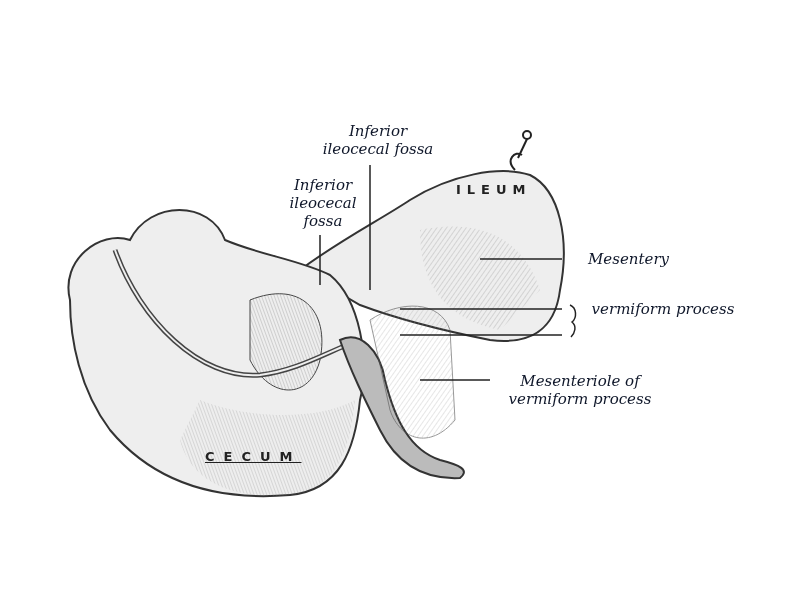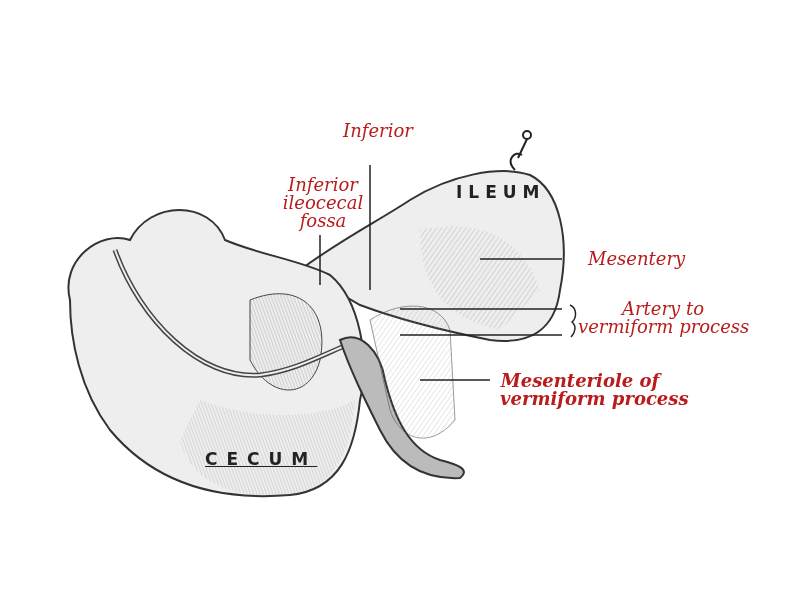--- a/index.html
+++ b/index.html
@@ -1,20 +1,20 @@
 <!DOCTYPE html>
 <html><head>
 <meta charset="utf-8">
 <style>
   html,body{margin:0;padding:0;background:#fff;}
   body{width:800px;height:600px;position:relative;overflow:hidden;font-family:"DejaVu Serif",serif;}
   svg{position:absolute;left:0;top:0;}
-  .lbl{position:absolute;font-family:"DejaVu Serif",serif;font-style:italic;font-size:18px;color:#b91c1c;line-height:18px;white-space:nowrap;}
+  .lbl{position:absolute;font-family:"DejaVu Serif",serif;font-style:italic;font-size:15px;color:#0f172a;line-height:18px;white-space:nowrap;}
   .center{text-align:center;}
-  .caps{position:absolute;font-family:"DejaVu Sans",sans-serif;font-weight:bold;font-size:17px;letter-spacing:6px;color:#222;}
+  .caps{position:absolute;font-family:"DejaVu Sans",sans-serif;font-weight:bold;font-size:13px;letter-spacing:6px;color:#222;}
 </style>
 </head>
 <body>
 
 <svg width="800" height="600" viewBox="0 0 800 600">
   <defs>
     <pattern id="hatch" width="4" height="4" patternUnits="userSpaceOnUse" patternTransform="rotate(35)">
       <line x1="0" y1="0" x2="0" y2="4" stroke="#999" stroke-width="0.8"></line>
     </pattern>
     <pattern id="hatch2" width="3" height="3" patternUnits="userSpaceOnUse" patternTransform="rotate(-20)">
@@ -44,29 +44,29 @@
   <line x1="320" y1="235" x2="320" y2="285" stroke="#222" stroke-width="1.5"></line>
   <line x1="480" y1="259" x2="562" y2="259" stroke="#222" stroke-width="1.5"></line>
   <line x1="400" y1="309" x2="562" y2="309" stroke="#222" stroke-width="1.5"></line>
   <line x1="400" y1="335" x2="562" y2="335" stroke="#222" stroke-width="1.5"></line>
   <line x1="420" y1="380" x2="490" y2="380" stroke="#222" stroke-width="1.5"></line>
   <path d="M570 305 C 577 308, 577 318, 572 322 C 577 326, 575 333, 571 337" fill="none" stroke="#222" stroke-width="1.5"></path>
 </svg>
 
 <div class="lbl center" style="left:308px;top:122px;width:140px;">
   <div>Inferior</div>
+  <div>ileocecal fossa</div>
 </div>
 <div class="lbl center" style="left:278px;top:176px;width:90px;">
   <div>Inferior</div>
   <div>ileocecal</div>
   <div>fossa</div>
 </div>
 <div class="caps" style="left:456px;top:182px;">ILEUM</div>
 <div class="lbl" style="left:588px;top:250px;">Mesentery</div>
 <div class="lbl center" style="left:578px;top:300px;width:170px;">
-  <div>Artery to</div>
   <div>vermiform process</div>
 </div>
-<div class="lbl center" style="left:500px;top:372px;width:160px;font-weight:bold;">
+<div class="lbl center" style="left:500px;top:372px;width:160px;">
   <div>Mesenteriole of</div>
   <div>vermiform process</div>
 </div>
 <div class="caps" style="left:205px;top:449px;letter-spacing:9px;text-decoration:underline;">CECUM</div>
 
 </body></html>

